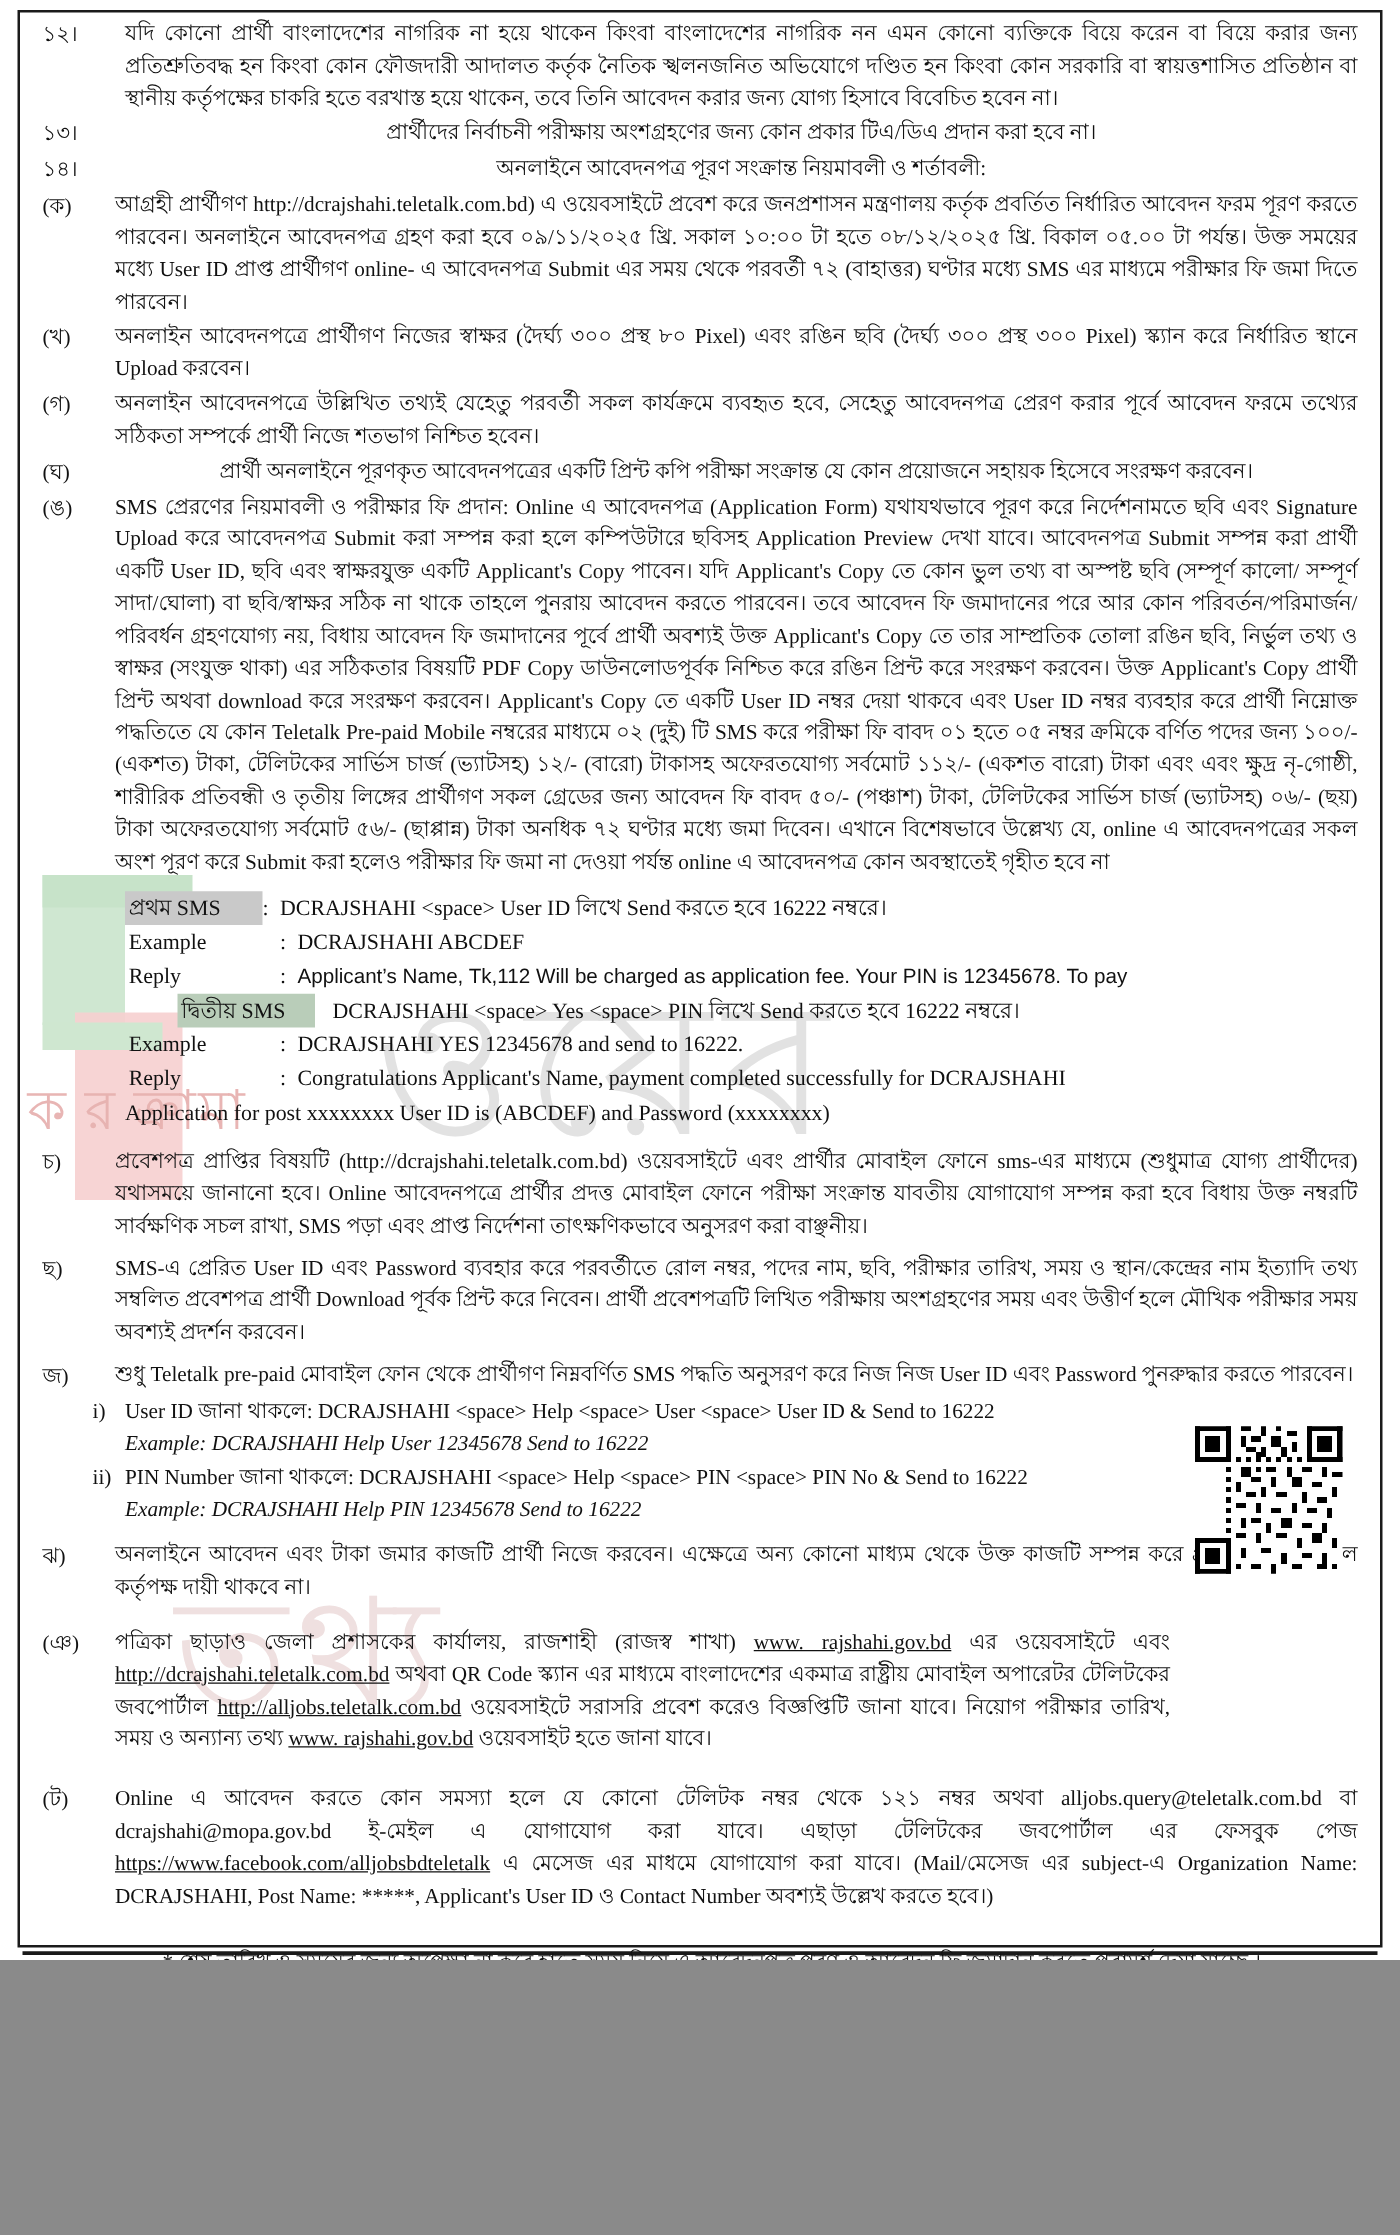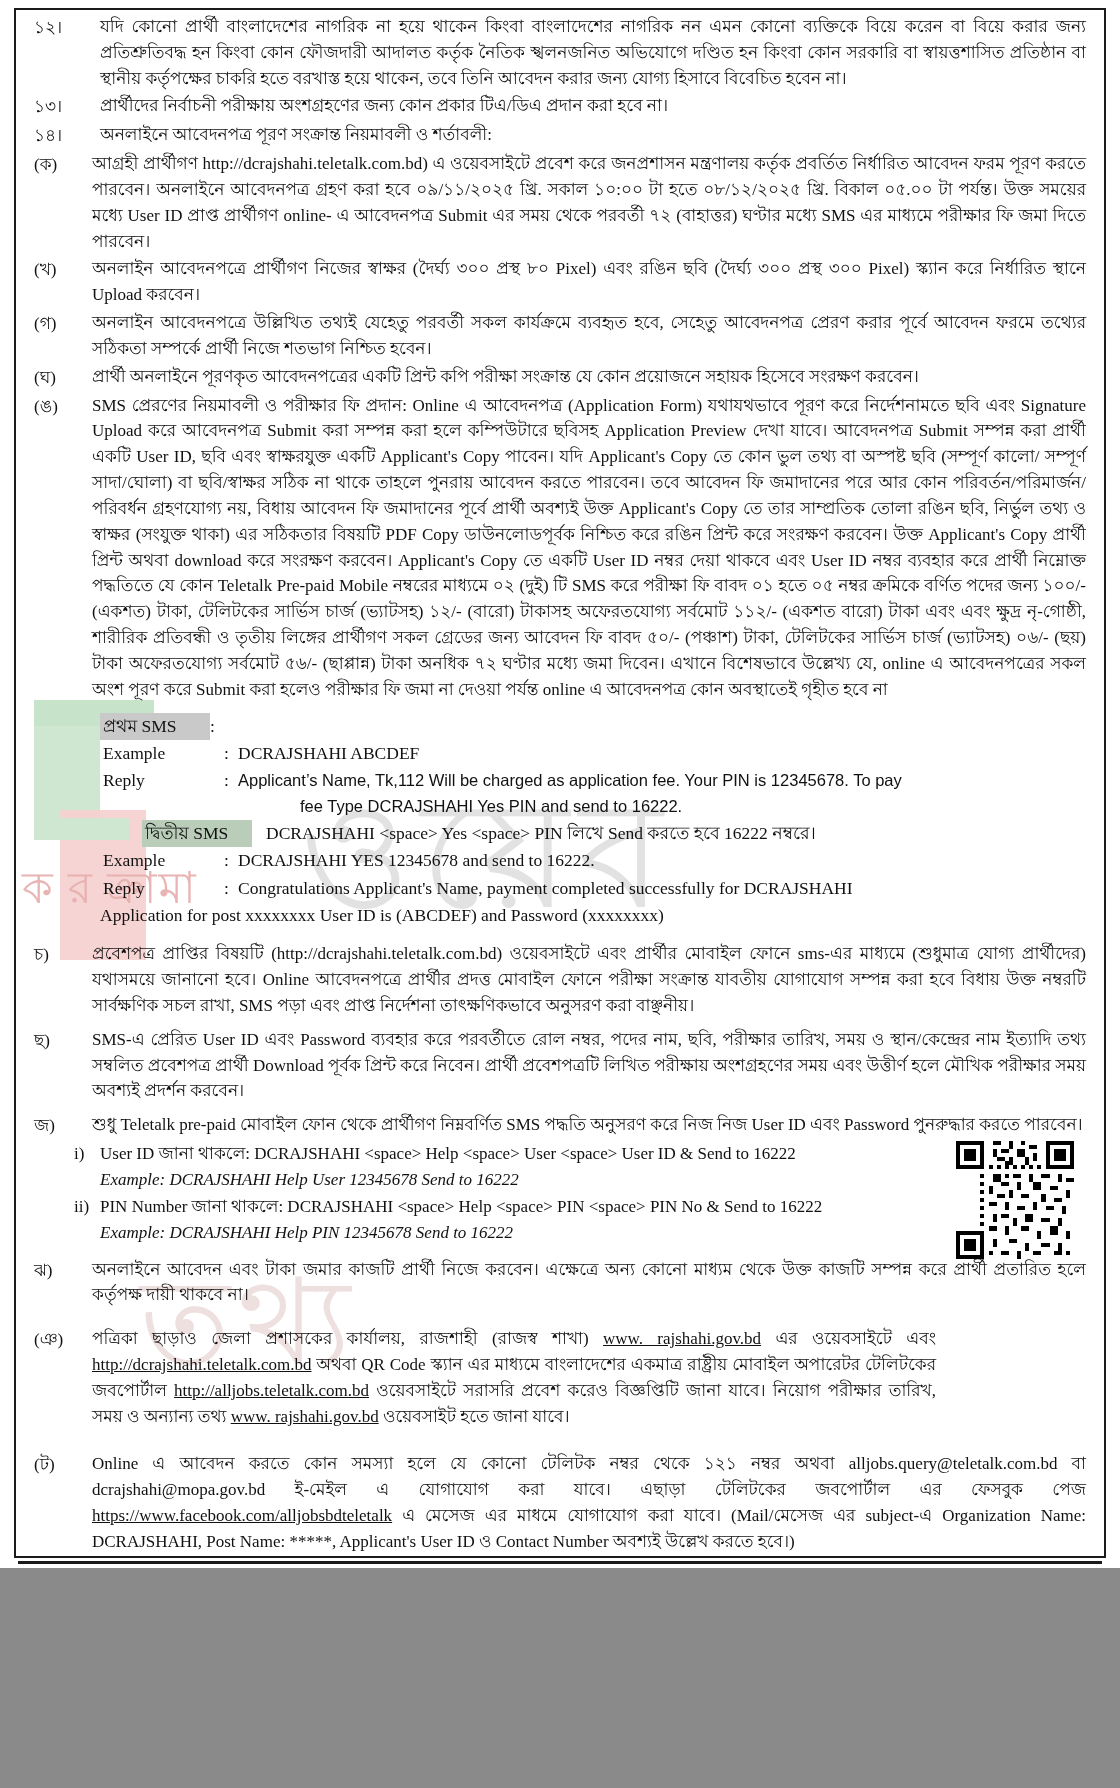--- a/index.html
+++ b/index.html
@@ -119,21 +119,21 @@
     padding-top: 1px;
   }
   .marker.narrow { width: 58px; }
   .body-col {
     flex: 1 1 auto;
     font-size: 17px;
     line-height: 1.52;
     text-align: justify;
     text-justify: inter-word;
   }
-  .body-col.nojust { text-align: left; }
+  .body-col.nojust { text-align: center; }
 
   
   .sms-block {
     margin: 10px 0 6px 66px;
     font-size: 17.5px;
     line-height: 1.56;
   }
   .sms-line {
     display: flex;
     align-items: baseline;
@@ -266,34 +266,34 @@
     <div class="row">
       <div class="marker narrow">(ঙ)</div>
       <div class="body-col">SMS প্রেরণের নিয়মাবলী ও পরীক্ষার ফি প্রদান: Online এ আবেদনপত্র (Application Form) যথাযথভাবে পূরণ করে নির্দেশনামতে ছবি এবং Signature Upload করে আবেদনপত্র Submit করা সম্পন্ন করা হলে কম্পিউটারে ছবিসহ Application Preview দেখা যাবে। আবেদনপত্র Submit সম্পন্ন করা প্রার্থী একটি User ID, ছবি এবং স্বাক্ষরযুক্ত একটি Applicant's Copy পাবেন। যদি Applicant's Copy তে কোন ভুল তথ্য বা অস্পষ্ট ছবি (সম্পূর্ণ কালো/ সম্পূর্ণ সাদা/ঘোলা) বা ছবি/স্বাক্ষর সঠিক না থাকে তাহলে পুনরায় আবেদন করতে পারবেন। তবে আবেদন ফি জমাদানের পরে আর কোন পরিবর্তন/পরিমার্জন/পরিবর্ধন গ্রহণযোগ্য নয়, বিধায় আবেদন ফি জমাদানের পূর্বে প্রার্থী অবশ্যই উক্ত Applicant's Copy তে তার সাম্প্রতিক তোলা রঙিন ছবি, নির্ভুল তথ্য ও স্বাক্ষর (সংযুক্ত থাকা) এর সঠিকতার বিষয়টি PDF Copy ডাউনলোডপূর্বক নিশ্চিত করে রঙিন প্রিন্ট করে সংরক্ষণ করবেন। উক্ত Applicant's Copy প্রার্থী প্রিন্ট অথবা download করে সংরক্ষণ করবেন। Applicant's Copy তে একটি User ID নম্বর দেয়া থাকবে এবং User ID নম্বর ব্যবহার করে প্রার্থী নিম্নোক্ত পদ্ধতিতে যে কোন Teletalk Pre-paid Mobile নম্বরের মাধ্যমে ০২ (দুই) টি SMS করে পরীক্ষা ফি বাবদ ০১ হতে ০৫ নম্বর ক্রমিকে বর্ণিত পদের জন্য ১০০/- (একশত) টাকা, টেলিটকের সার্ভিস চার্জ (ভ্যাটসহ) ১২/- (বারো) টাকাসহ অফেরতযোগ্য সর্বমোট ১১২/- (একশত বারো) টাকা এবং এবং ক্ষুদ্র নৃ-গোষ্ঠী, শারীরিক প্রতিবন্ধী ও তৃতীয় লিঙ্গের প্রার্থীগণ সকল গ্রেডের জন্য আবেদন ফি বাবদ ৫০/- (পঞ্চাশ) টাকা, টেলিটকের সার্ভিস চার্জ (ভ্যাটসহ) ০৬/- (ছয়) টাকা অফেরতযোগ্য সর্বমোট ৫৬/- (ছাপ্পান্ন) টাকা অনধিক ৭২ ঘণ্টার মধ্যে জমা দিবেন। এখানে বিশেষভাবে উল্লেখ্য যে, online এ আবেদনপত্রের সকল অংশ পূরণ করে Submit করা হলেও পরীক্ষার ফি জমা না দেওয়া পর্যন্ত online এ আবেদনপত্র কোন অবস্থাতেই গৃহীত হবে না</div>
     </div>
 
     <div class="sms-block">
 
       <div class="sms-line">
         <span class="sms-label hl-grey">প্রথম SMS</span>
         <span class="sms-colon">:</span>
+        <span class="sms-text">DCRAJSHAHI &lt;space&gt; User ID লিখে Send করতে হবে 16222 নম্বরে।</span>
       </div>
 
       <div class="sms-line">
         <span class="sms-label">Example</span>
         <span class="sms-colon">:</span>
         <span class="sms-text">DCRAJSHAHI  ABCDEF</span>
       </div>
 
       <div class="sms-line sms-reply-wrap">
         <span class="sms-label">Reply</span>
         <span class="sms-colon">:</span>
         <span class="sms-text sans">Applicant’s Name, Tk,112 Will be charged as application fee. Your PIN is  12345678.  To pay</span>
       </div>
-      <div class="sms-cont sans" style="margin-left:200px">fee   Type DCRAJSHAHI  Yes PIN and send to 16222.</div>
 
       <div class="sms-line">
         <span class="sms-label hl-green">দ্বিতীয় SMS</span>
         <span class="sms-colon"></span>
         <span class="sms-text">DCRAJSHAHI &lt;space&gt; Yes &lt;space&gt;  PIN লিখে Send করতে হবে 16222 নম্বরে।</span>
       </div>
 
       <div class="sms-line">
         <span class="sms-label">Example</span>
         <span class="sms-colon">:</span>

